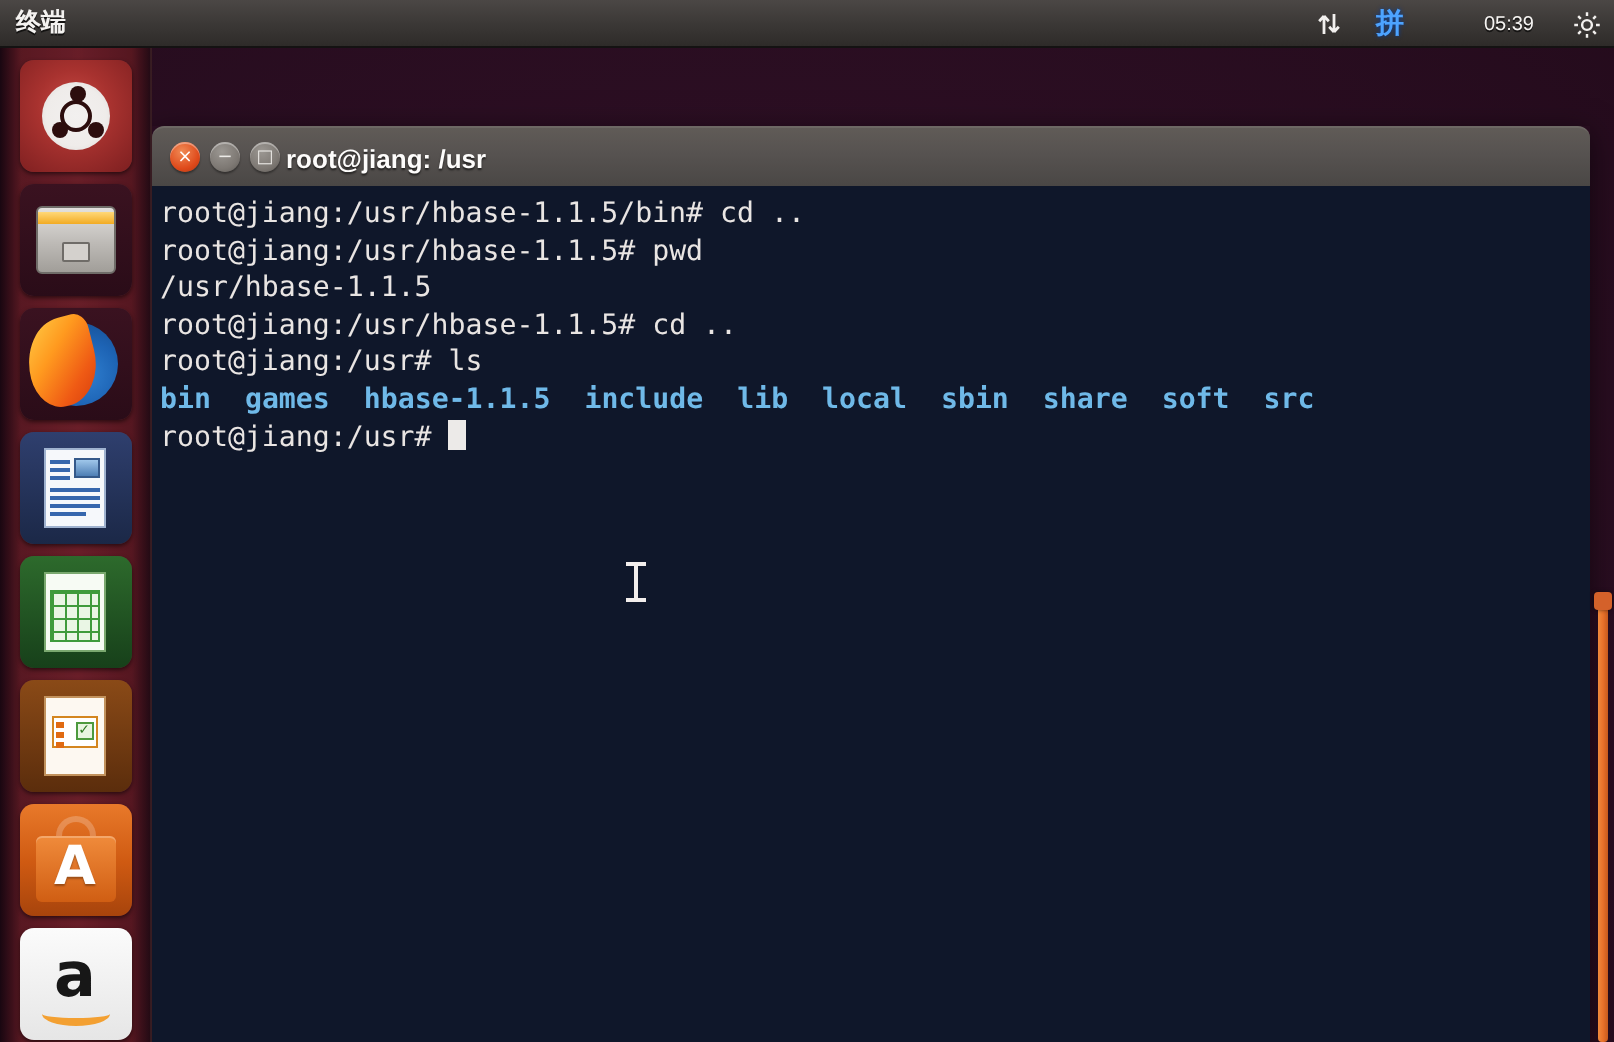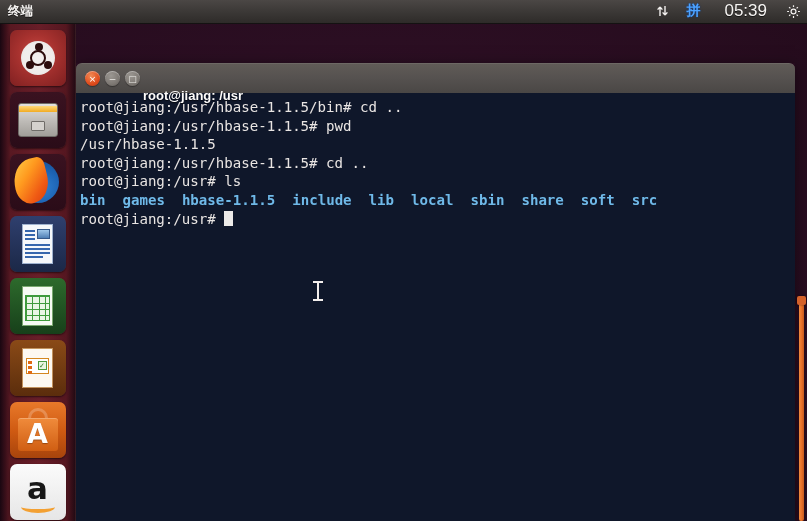--- a/index.html
+++ b/index.html
@@ -18,21 +18,21 @@
     background:
       radial-gradient(ellipse 620px 430px at 46% 58%, #3a1430 0%, #2d0f24 48%, #240b1c 100%),
       linear-gradient(180deg,#2f1026 0%,#26091d 100%);
   }
 
   
   #panel {
     position:absolute; left:0; top:0; width:807px; height:24px;
     background:linear-gradient(180deg,#4b4745 0%,#3b3836 52%,#2e2b29 100%);
     border-bottom:1px solid #141212;
-    display:flex; align-items:flex-end;
+    display:flex; align-items:flex-start;
     z-index:40;
   }
   #panel .app-menu {
     color:#f4f2f0; font-size:12.5px; font-weight:bold;
     padding:0 8px 0 8px; line-height:23px;
     text-shadow:0 1px 0 rgba(0,0,0,.65);
   }
   #panel .spacer { flex:1 1 auto; }
   .indicator {
     display:flex; align-items:center; justify-content:center;
@@ -40,22 +40,23 @@
   }
   .indicator svg { display:block; }
   #ime-ind {
     font-family:"DejaVu Sans", sans-serif;
     font-weight:bold; font-size:14px;
     color:#4da3ff;
     text-shadow:0 0 2px rgba(0,60,160,.9);
     padding:0 5px;
   }
   #clock-ind {
-    font-size:17px; color:#f6f4f2; padding:0 7px;
+    font-size:10px; color:#f6f4f2; padding:0 7px;
     text-shadow:0 1px 0 rgba(0,0,0,.6);
+    margin-left:16px;
   }
 
   
   #launcher {
     position:absolute; left:0; top:24px; width:76px; height:497px;
     background:linear-gradient(90deg,
       rgba(24,6,16,.94) 0%,
       rgba(96,26,34,.86) 14%,
       rgba(120,34,42,.80) 52%,
       rgba(92,24,32,.86) 88%,
@@ -235,21 +236,21 @@
   .wbtn {
     width:15px; height:15px; border-radius:50%;
     display:flex; align-items:center; justify-content:center;
     font-size:9px; color:#4a2a18; font-family:"DejaVu Sans", sans-serif;
     box-shadow:inset 0 1px 0 rgba(255,255,255,.35), 0 1px 1px rgba(0,0,0,.35);
   }
   .wbtn.close  { background:radial-gradient(circle at 40% 32%,#f08a55 0%,#df4a1b 62%,#b33510 100%); color:#fff; }
   .wbtn.min    { background:radial-gradient(circle at 40% 32%,#9b9792 0%,#7d7873 62%,#5e5a56 100%); color:#eceae7; }
   .wbtn.max    { background:radial-gradient(circle at 40% 32%,#9b9792 0%,#7d7873 62%,#5e5a56 100%); color:#eceae7; }
   #term-title {
-    position:absolute; left:0; right:0; top:16px; height:30px;
+    position:absolute; left:0; right:0; top:0; height:30px;
     display:flex; align-items:center;
     padding-left:67px;
     color:#fdfcfb; font-size:13px; font-weight:bold;
     text-shadow:0 1px 1px rgba(0,0,0,.6);
     pointer-events:none;
   }
   #term-body {
     width:100%; height:428px;
     background:#0f172a;
     padding:5px 0 0 2px;

